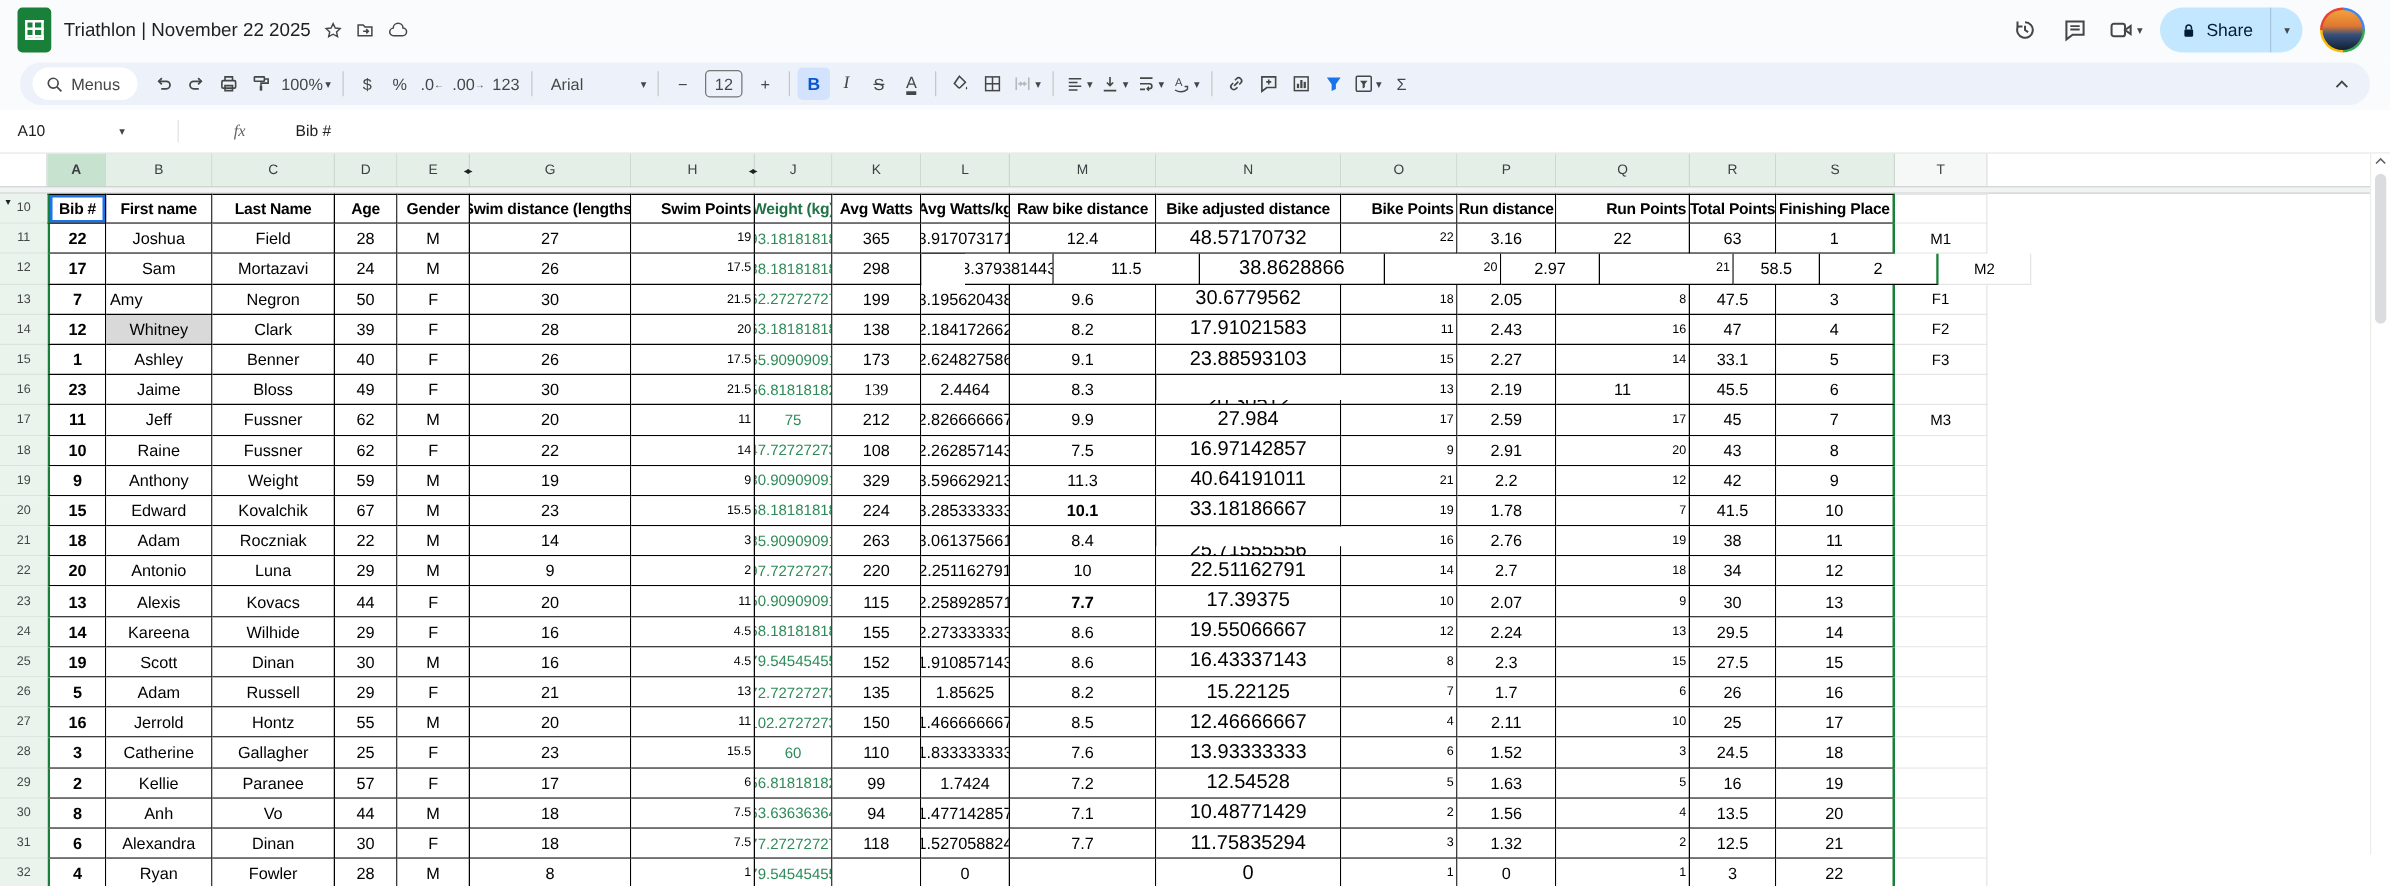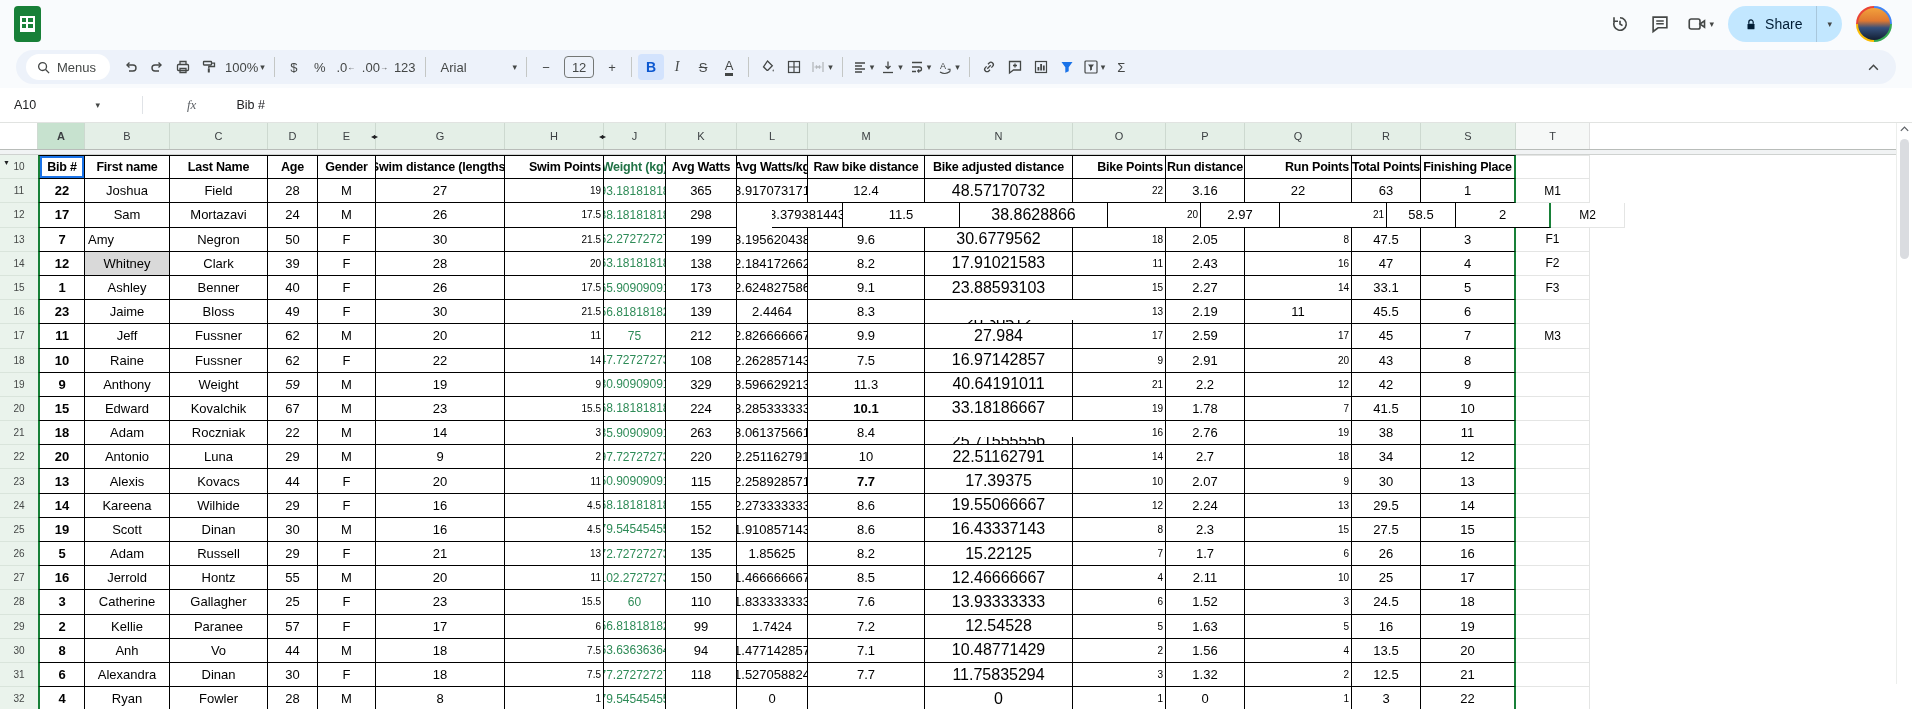--- a/index.html
+++ b/index.html
@@ -94,20 +94,39 @@
   .vscroll .up{color:#5f6368;margin-top:2px;}
   .vscroll .thumb{width:9px;height:120px;background:#dadce0;border-radius:5px;margin-top:6px;}
   svg{display:block;}
 </style>
 </head>
 <body>
 
 <header class="topbar">
   <div class="logo"></div>
   <div class="title-area">
+    <div class="title-row">
+      <span class="doc-title">Triathlon | November 22 2025</span>
+      <span class="title-ico">
+        <svg width="15" height="15" viewBox="0 0 16 16">
+            <path d="M8 2l1.8 3.8 4.2.5-3.1 2.8.9 4.1L8 11.1l-3.8 2.1.9-4.1L2 6.3l4.2-.5z" fill="none" stroke="#444746" stroke-width="1.2"></path>
+          </svg>
+      </span>
+      <span class="title-ico">
+        <svg width="16" height="16" viewBox="0 0 16 16">
+            <path d="M2.5 4h4l1.5 1.5h5.5v7h-11z" fill="none" stroke="#444746" stroke-width="1.2"></path>
+            <path d="M6.5 9h4M9 7.3L10.7 9 9 10.7" fill="none" stroke="#444746" stroke-width="1.2"></path>
+          </svg>
+      </span>
+      <span class="title-ico">
+        <svg width="17" height="16" viewBox="0 0 17 16">
+            <path d="M5 12.5a3 3 0 01-.4-6A3.9 3.9 0 0112.4 6.4 2.9 2.9 0 0112 12.5z" fill="none" stroke="#444746" stroke-width="1.2"></path>
+          </svg>
+      </span>
+    </div>
   </div>
   <div class="top-right">
     <span class="tr-ico">
       <svg width="20" height="20" viewBox="0 0 16 16">
           <path d="M8 3a5 5 0 11-4.6 3" fill="none" stroke="#444746" stroke-width="1.3"></path>
           <path d="M3.2 2.6v3.2h3.2" fill="none" stroke="#444746" stroke-width="1.3"></path>
           <path d="M8 5.3V8l2 1.3" fill="none" stroke="#444746" stroke-width="1.3"></path>
         </svg>
     </span>
     <span class="tr-ico">
@@ -520,21 +539,21 @@
       <div class="row">
         <div class="gut">16</div>
         <div class="cell c-bib first" style="width: 47px;">23</div>
         <div class="cell " style="width: 85px;">Jaime</div>
         <div class="cell " style="width: 98px;">Bloss</div>
         <div class="cell " style="width: 50px;">49</div>
         <div class="cell " style="width: 58px;">F</div>
         <div class="cell " style="width: 129px;">30</div>
         <div class="cell c-small" style="width: 99px;">21.5</div>
         <div class="cell c-weight" style="width: 62px;">56.81818182</div>
-        <div class="cell " style="width: 71px;">139</div>
+        <div class="cell " style="width: 71px; font-family: Liberation Serif, serif;">139</div>
         <div class="cell " style="width: 71px;">2.4464</div>
         <div class="cell " style="width: 117px;">8.3</div>
         <div class="cell c-big" style="width: 148px; margin-top: 20px;">20.30512</div>
         <div class="cell c-small" style="width: 93px;">13</div>
         <div class="cell " style="width: 79px;">2.19</div>
         <div class="cell c-small ov-center" style="width: 107px;">11</div>
         <div class="cell " style="width: 69px;">45.5</div>
         <div class="cell  lastS" style="width: 95px;">6</div>
         <div class="cell c-outside" style="width: 74px;"></div>
       </div>
@@ -578,21 +597,21 @@
         <div class="cell c-small" style="width: 107px;">20</div>
         <div class="cell " style="width: 69px;">43</div>
         <div class="cell  lastS" style="width: 95px;">8</div>
         <div class="cell c-outside" style="width: 74px;"></div>
       </div>
       <div class="row">
         <div class="gut">19</div>
         <div class="cell c-bib first" style="width: 47px;">9</div>
         <div class="cell " style="width: 85px;">Anthony</div>
         <div class="cell " style="width: 98px;">Weight</div>
-        <div class="cell " style="width: 50px; font-style: italic;">59</div>
+        <div class="cell " style="width: 50px;">59</div>
         <div class="cell " style="width: 58px;">M</div>
         <div class="cell " style="width: 129px;">19</div>
         <div class="cell c-small" style="width: 99px;">9</div>
         <div class="cell c-weight" style="width: 62px;">80.90909091</div>
         <div class="cell " style="width: 71px;">329</div>
         <div class="cell " style="width: 71px;">3.596629213</div>
         <div class="cell " style="width: 117px;">11.3</div>
         <div class="cell c-big" style="width: 148px;">40.64191011</div>
         <div class="cell c-small" style="width: 93px;">21</div>
         <div class="cell " style="width: 79px;">2.2</div>

